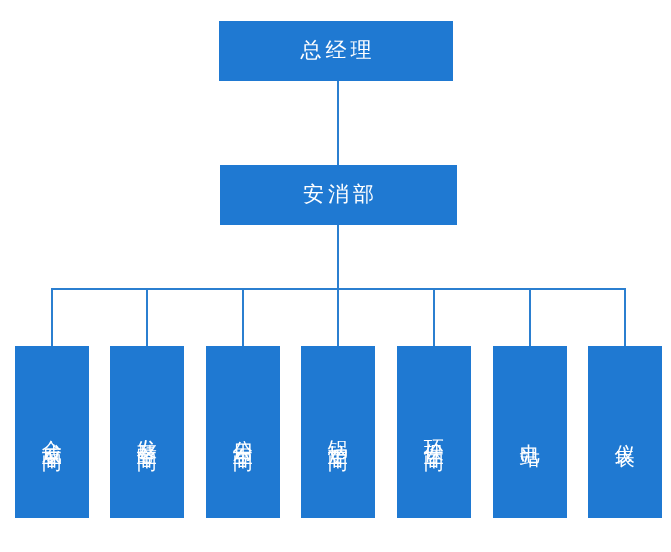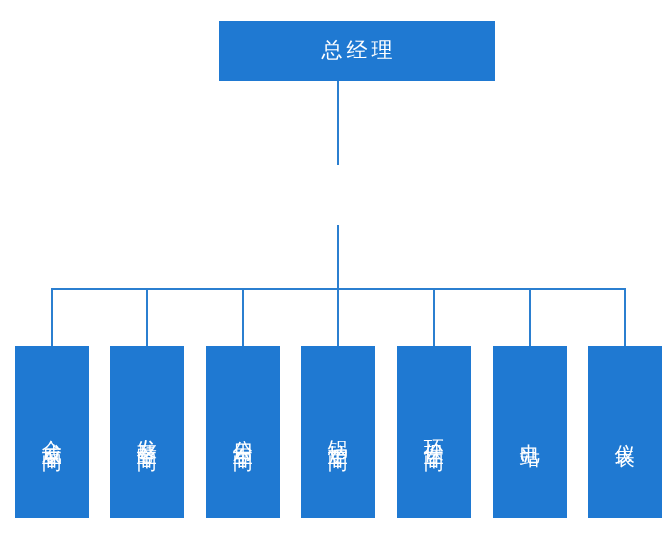--- a/index.html
+++ b/index.html
@@ -56,26 +56,29 @@
   }
   .conn-h {
     height: 2px;
   }
 </style>
 </head>
 <body>
 
 <div id="chart-root">
 
-  <div class="node node-horizontal" style="left:219px; top:21px; width:276px; height:60px;">
+  <div class="node node-horizontal" style="left:219px; top:21px; width:234px; height:60px;">
     <span>总经理</span>
   </div>
 
   <div class="connector conn-v" style="left:337px; top:81px; width:2px; height:84px;"></div>
 
+  <div class="node node-horizontal" style="left:220px; top:165px; width:237px; height:60px;">
+    <span>安消部</span>
+  </div>
 
   <div class="connector conn-v" style="left:337px; top:225px; width:2px; height:64px;"></div>
 
   <div class="connector conn-h" style="left:51px; top:288px; width:575px; height:2px;"></div>
 
   <div class="connector conn-v" style="left:51px; top:288px; width:2px; height:58px;"></div>
   <div class="connector conn-v" style="left:146px; top:288px; width:2px; height:58px;"></div>
   <div class="connector conn-v" style="left:242px; top:288px; width:2px; height:58px;"></div>
   <div class="connector conn-v" style="left:337px; top:288px; width:2px; height:58px;"></div>
   <div class="connector conn-v" style="left:433px; top:288px; width:2px; height:58px;"></div>

